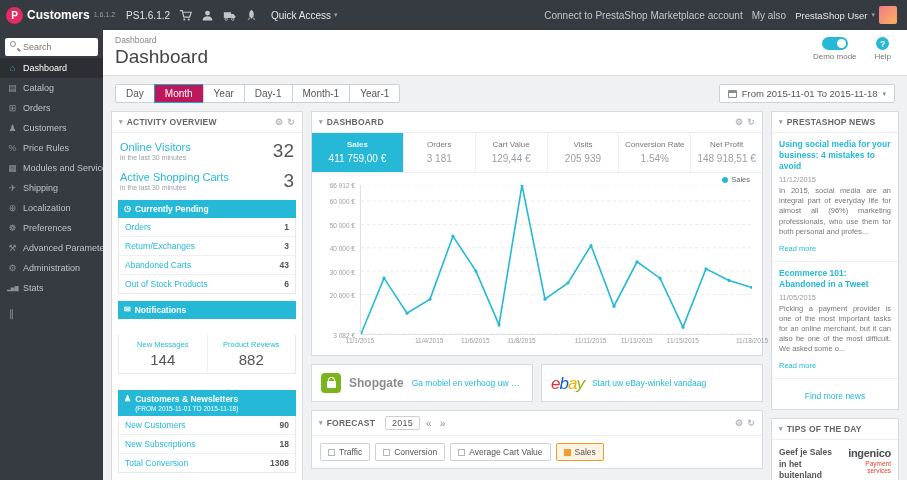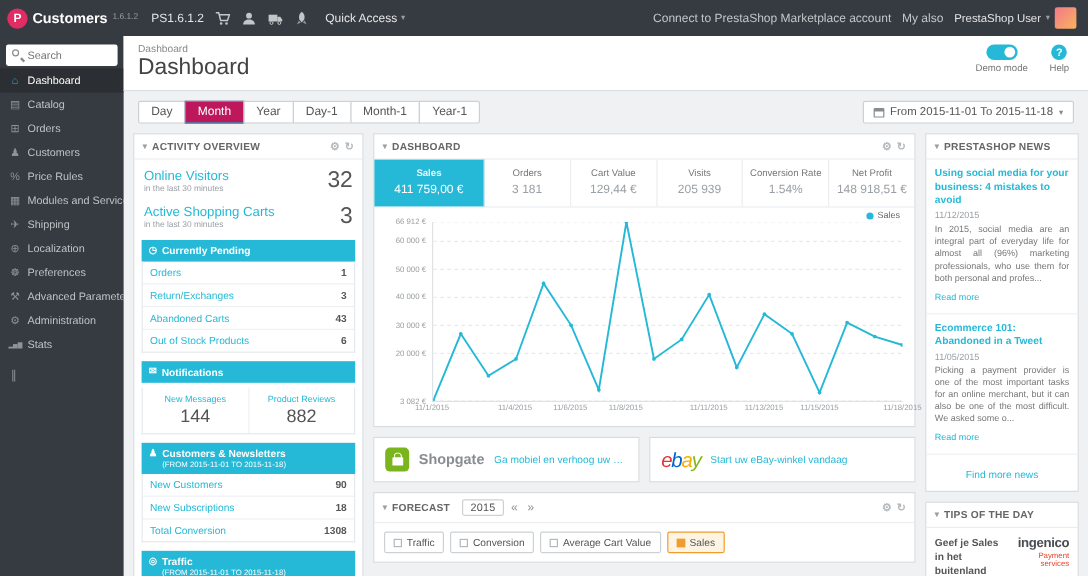--- a/index.html
+++ b/index.html
@@ -79,21 +79,21 @@
   .v-sub{color:#9aa0a5;font-size:7px;margin-top:1px}
   .v-num{font-size:19px;color:#555;font-weight:400;line-height:1}
   .sect-bar{background:#25b9d7;color:#fff;margin:7px 6px 0;padding:4px 6px;font-size:8.5px;font-weight:bold;display:flex;gap:4px;align-items:flex-start;line-height:1.2}
   .sb-icon{font-size:8px;flex:none}
   .sb-sub{font-weight:normal;font-size:6.5px;display:block}
   .act-rows{margin:0 6px;border:1px solid #e7eaec;border-top:none}
   .act-row{display:flex;justify-content:space-between;align-items:center;padding:4px 6px;border-bottom:1px solid #eef0f2;font-size:8.5px}
   .act-row:last-child{border-bottom:none}
   .a-label{color:#25b9d7;text-decoration:none}
   .a-value{color:#555;font-weight:bold}
-  .notif-grid{display:flex;margin:4px 6px;border:1px solid #e7eaec;border-top:none}
+  .notif-grid{display:flex;margin:16px 6px;border:1px solid #e7eaec;border-top:none}
   .notif-cell{flex:1;text-align:center;padding:5px 2px;border-right:1px solid #eef0f2;cursor:pointer}
   .notif-cell:last-child{border-right:none}
   .nf-label{color:#25b9d7;font-size:7.5px}
   .nf-value{color:#555;font-size:15px;margin-top:2px;font-weight:300}
 
   
   .metrics{display:flex;border-bottom:1px solid #ebedef}
   .metric{flex:1;text-align:center;padding:7px 2px 8px;border-right:1px solid #ebedef;cursor:pointer;min-width:0}
   .metric:last-child{border-right:none}
   .m-label{font-size:8px;color:#777;white-space:nowrap}

